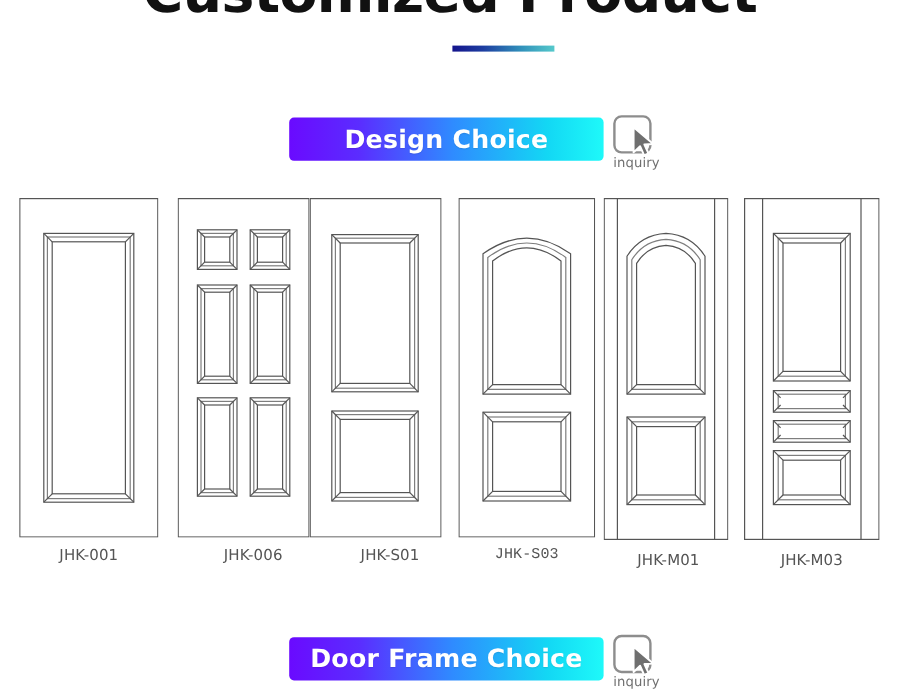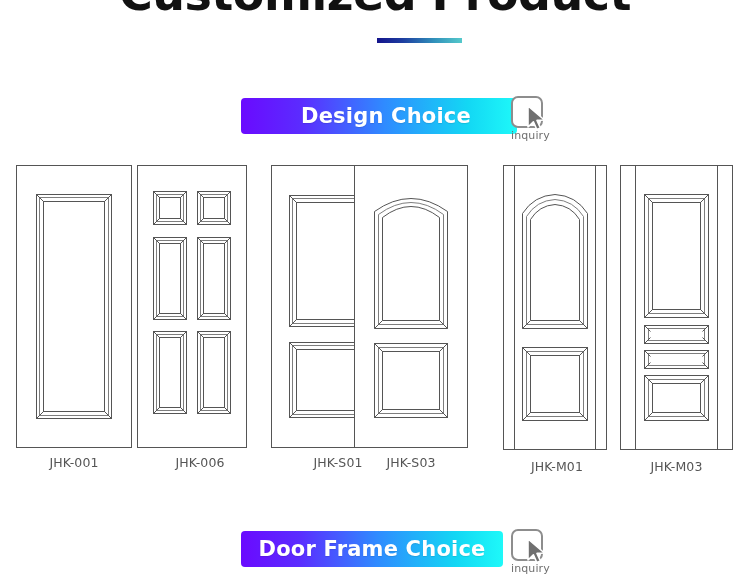--- a/index.html
+++ b/index.html
@@ -53,21 +53,21 @@
   }
   .section-bar-label {
     color: #ffffff;
     font-size: 21px;
     font-weight: 700;
     letter-spacing: 0.2px;
     text-shadow: 0 1px 1px rgba(0,0,0,0.10);
     white-space: nowrap;
   }
 
-  #bar-design  { left: 241px; top: 98px;  width: 262px; padding-left: 14px; }
+  #bar-design  { left: 241px; top: 98px;  width: 262px; }
   #bar-frame   { left: 241px; top: 531px; width: 262px; align-items: center; }
 
   
   .inquiry {
     position: absolute;
     width: 34px;
   }
   #inquiry-design { left: 511px; top: 96px; }
   #inquiry-frame  { left: 511px; top: 529px; }
 
@@ -149,21 +149,21 @@
       <rect x="27.5" y="36.5" width="61" height="210" fill="#fff" stroke="#555" stroke-width="1"></rect>
 
       <line x1="20.5" y1="29.5" x2="27.5" y2="36.5" stroke="#555" stroke-width="1"></line>
       <line x1="95.5" y1="29.5" x2="88.5" y2="36.5" stroke="#555" stroke-width="1"></line>
       <line x1="20.5" y1="253.5" x2="27.5" y2="246.5" stroke="#555" stroke-width="1"></line>
       <line x1="95.5" y1="253.5" x2="88.5" y2="246.5" stroke="#555" stroke-width="1"></line>
     </svg>
     <div class="door-label" style="margin-top:7px;">JHK-001</div>
   </div>
 
-  <div class="door-cell" style="left:137px; width:126px;">
+  <div class="door-cell" style="left:148px; width:126px;">
     <svg class="door-figure" width="110" height="283" viewBox="0 0 110 283">
       <rect x="0.5" y="0.5" width="109" height="282" fill="#fff" stroke="#555" stroke-width="1"></rect>
       <g stroke="#555" stroke-width="1" fill="#fff">
 
         <g>
           <rect x="16.5" y="26.5" width="33" height="33"></rect>
           <rect x="19.5" y="29.5" width="27" height="27" stroke="#7e7e7e"></rect>
           <rect x="22.5" y="32.5" width="21" height="21"></rect>
           <line x1="16.5" y1="26.5" x2="22.5" y2="32.5"></line>
           <line x1="49.5" y1="26.5" x2="43.5" y2="32.5"></line>
@@ -215,21 +215,21 @@
           <line x1="60.5" y1="166.5" x2="66.5" y2="172.5"></line>
           <line x1="93.5" y1="166.5" x2="87.5" y2="172.5"></line>
           <line x1="60.5" y1="248.5" x2="66.5" y2="242.5"></line>
           <line x1="93.5" y1="248.5" x2="87.5" y2="242.5"></line>
         </g>
       </g>
     </svg>
     <div class="door-label" style="margin-top:7px;">JHK-006</div>
   </div>
 
-  <div class="door-cell" style="left:271px; width:134px;">
+  <div class="door-cell" style="left:258px; width:134px;">
     <svg class="door-figure" width="110" height="283" viewBox="0 0 110 283">
       <rect x="0.5" y="0.5" width="109" height="282" fill="#fff" stroke="#555" stroke-width="1"></rect>
       <g stroke="#555" stroke-width="1" fill="#fff">
         <rect x="18.5" y="30.5" width="72" height="131"></rect>
         <rect x="21.5" y="33.5" width="66" height="125" stroke="#7e7e7e"></rect>
         <rect x="25.5" y="37.5" width="58" height="117"></rect>
         <line x1="18.5" y1="30.5" x2="25.5" y2="37.5"></line>
         <line x1="90.5" y1="30.5" x2="83.5" y2="37.5"></line>
         <line x1="18.5" y1="161.5" x2="25.5" y2="154.5"></line>
         <line x1="90.5" y1="161.5" x2="83.5" y2="154.5"></line>
@@ -239,21 +239,21 @@
         <rect x="25.5" y="184.5" width="58" height="61"></rect>
         <line x1="18.5" y1="177.5" x2="25.5" y2="184.5"></line>
         <line x1="90.5" y1="177.5" x2="83.5" y2="184.5"></line>
         <line x1="18.5" y1="252.5" x2="25.5" y2="245.5"></line>
         <line x1="90.5" y1="252.5" x2="83.5" y2="245.5"></line>
       </g>
     </svg>
     <div class="door-label" style="margin-top:7px;">JHK-S01</div>
   </div>
 
-  <div class="door-cell" style="left:354px; width:114px;">
+  <div class="door-cell" style="left:382px; width:114px;font-family:Liberation Mono, monospace;">
     <svg class="door-figure" width="114" height="283" viewBox="0 0 114 283">
       <rect x="0.5" y="0.5" width="113" height="282" fill="#fff" stroke="#555" stroke-width="1"></rect>
       <g fill="none" stroke="#555" stroke-width="1">
 
         <path d="M20.5,163.5 L20.5,46.5 Q57,20.5 93.5,46.5 L93.5,163.5 Z"></path>
         <path d="M24.5,159.5 L24.5,49.5 Q57,25.5 89.5,49.5 L89.5,159.5 Z" stroke="#7e7e7e"></path>
         <path d="M28.5,155.5 L28.5,52.5 Q57,30.5 85.5,52.5 L85.5,155.5 Z"></path>
         <line x1="20.5" y1="163.5" x2="28.5" y2="155.5"></line>
         <line x1="93.5" y1="163.5" x2="85.5" y2="155.5"></line>
 

